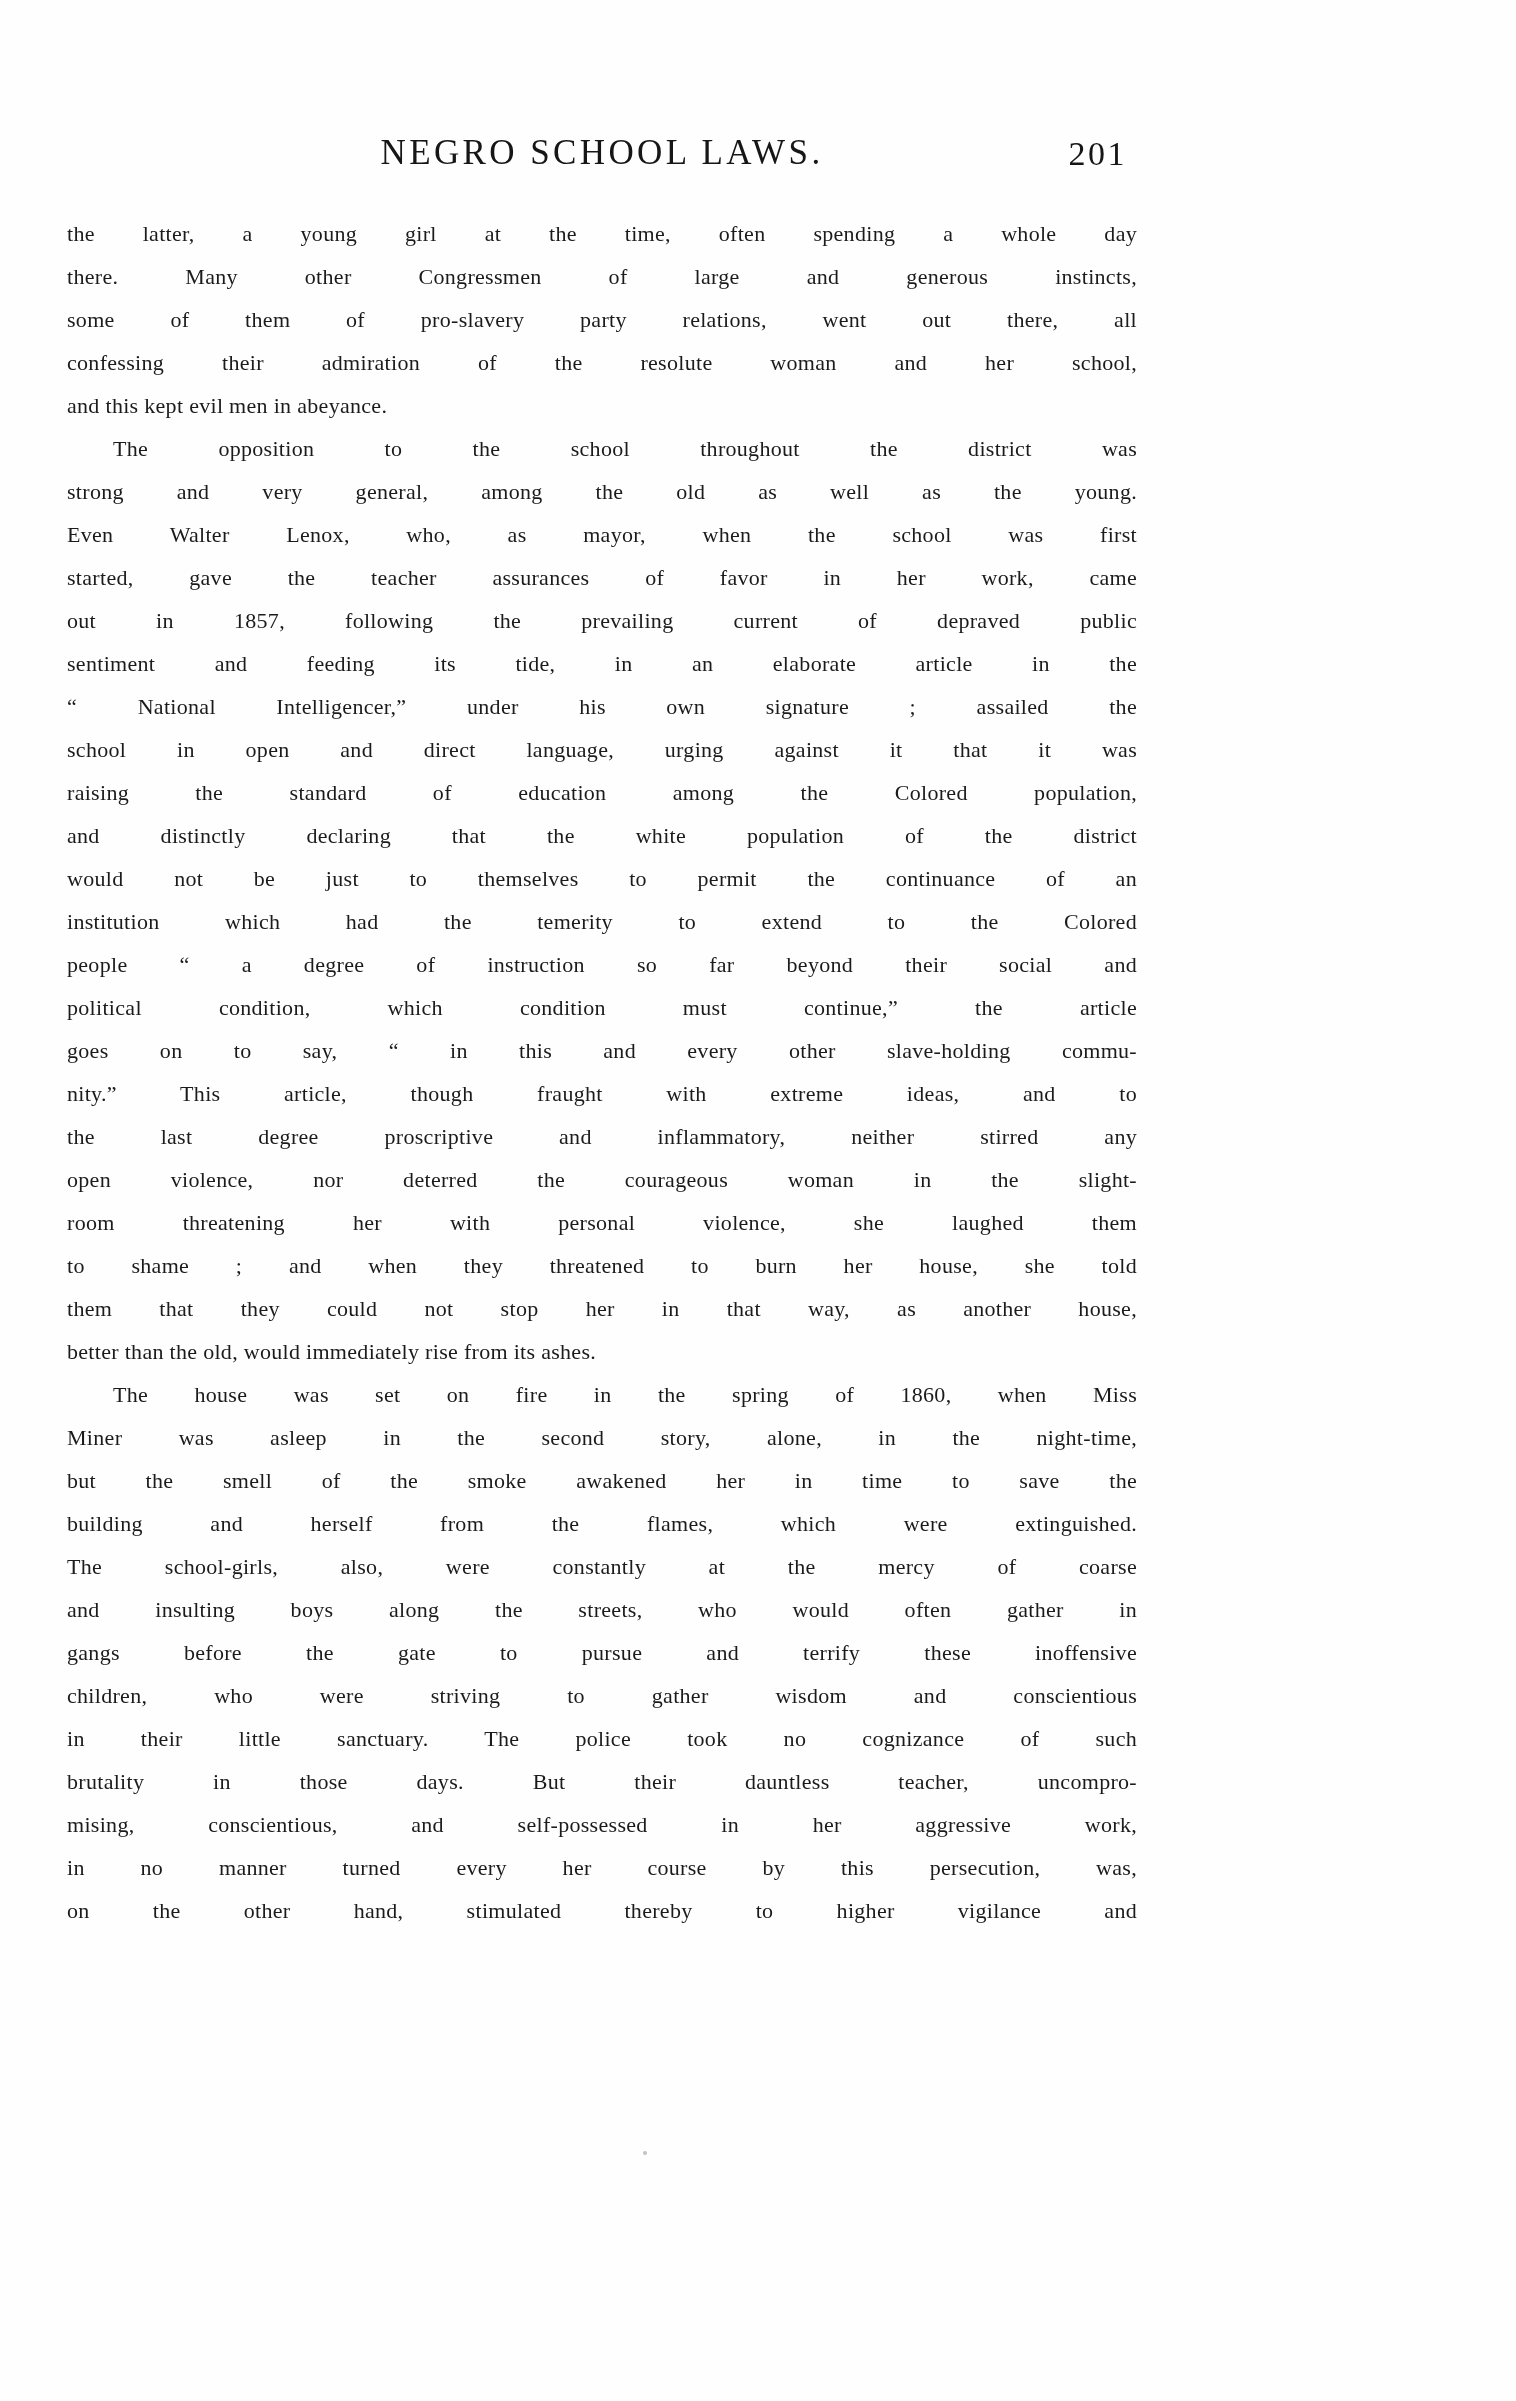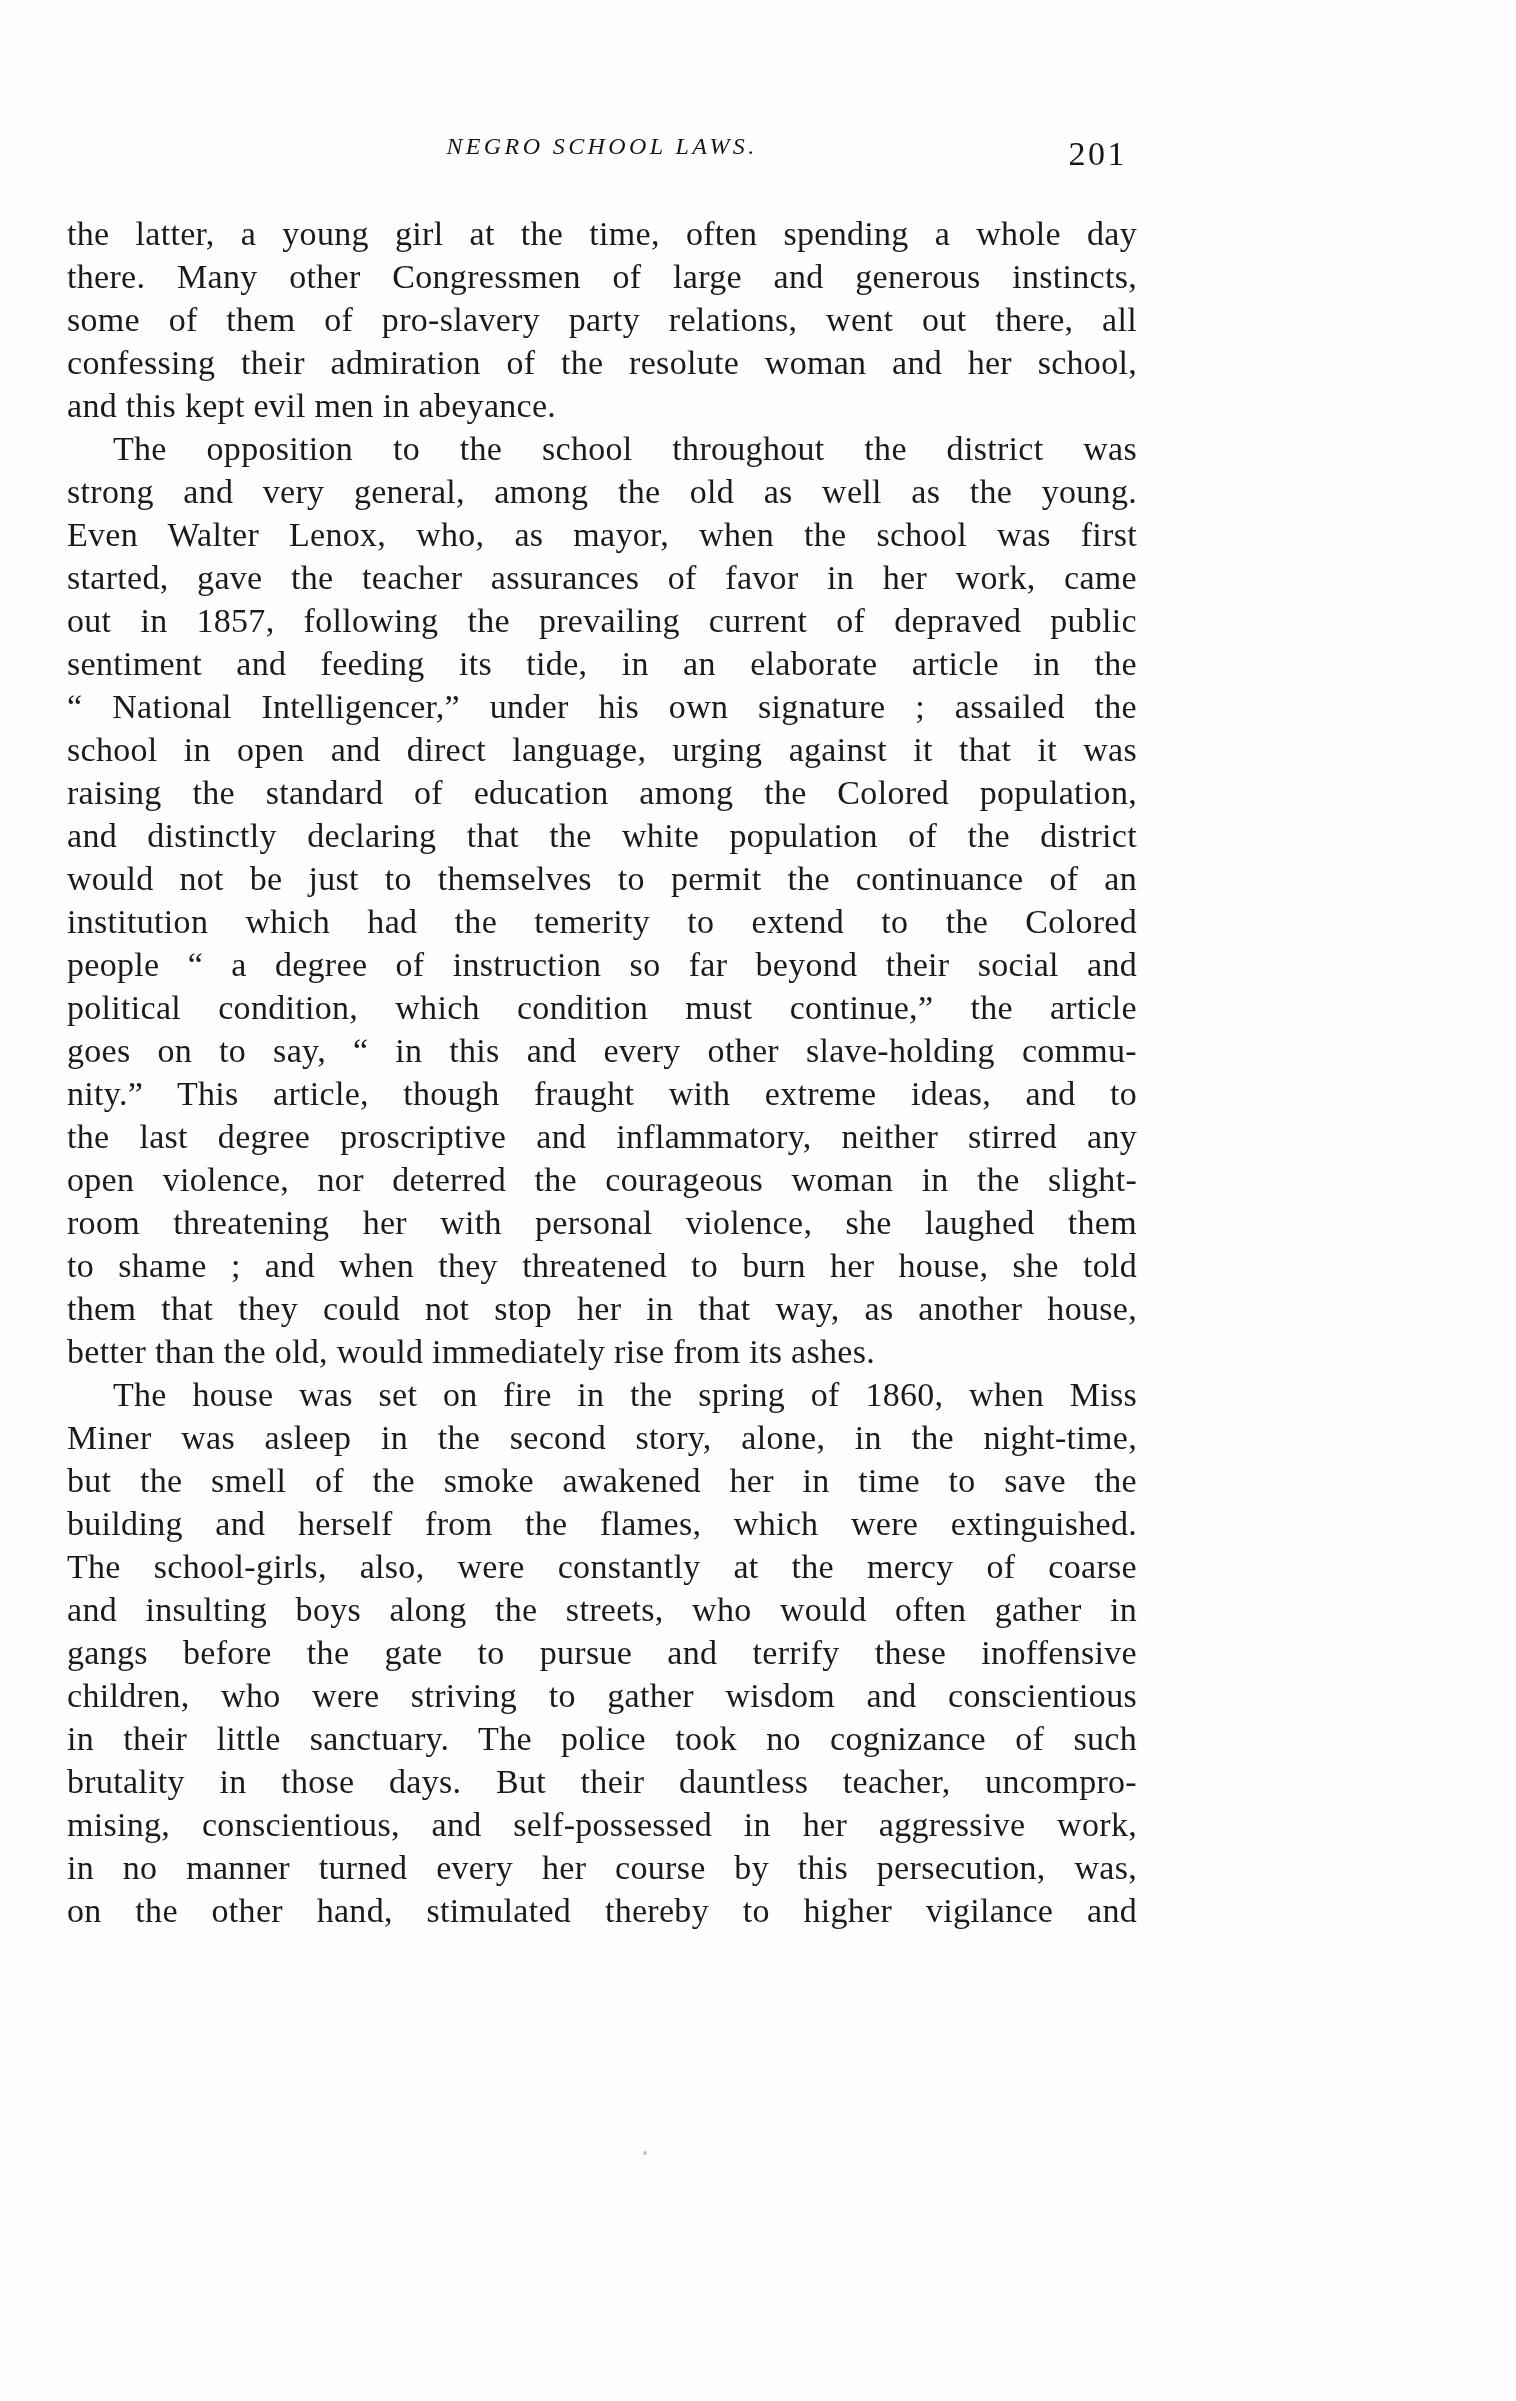--- a/index.html
+++ b/index.html
@@ -20,42 +20,41 @@
     position: absolute;
     top: 133px;
     left: 67px;
     width: 1070px;
     height: 51px;
   }
   .header-title {
     position: absolute;
     left: 50%;
     transform: translateX(-50%);
-    font-style: italic;
-    font-size: 24px;
+    font-size: 35px;
     letter-spacing: 3.4px;
     white-space: nowrap;
     color: #161616;
   }
   .page-number {
     position: absolute;
     right: 10px;
     top: 1.7px;
     font-size: 34px;
     letter-spacing: 2.5px;
     color: #161616;
   }
   .text-block {
     position: absolute;
     top: 212px;
     left: 67px;
     width: 1070px;
   }
   .line {
-    font-size: 34px;
+    font-size: 22px;
     line-height: 43px;
     height: 43px;
     letter-spacing: 0.3px;
     text-align: justify;
     text-align-last: justify;
     text-justify: inter-word;
     white-space: normal;
     overflow: visible;
   }
   .line.indent {

